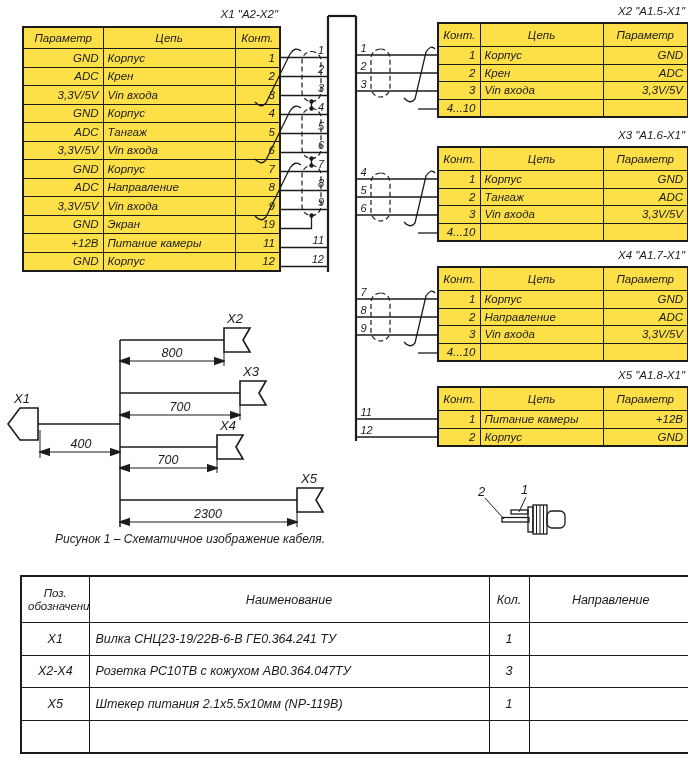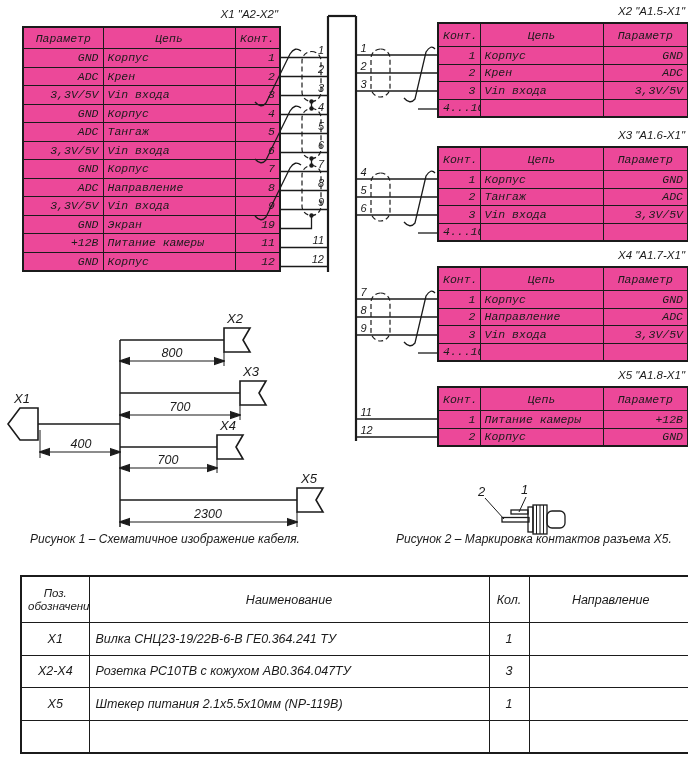--- a/index.html
+++ b/index.html
@@ -1,39 +1,39 @@
 <!DOCTYPE html>
 <html><head>
 <meta charset="utf-8">
 <style>
   html,body{margin:0;padding:0;background:#fff;}
   .sheet{
     position:relative;width:688px;height:764px;background:#fff;overflow:hidden;
     font-family:"Liberation Sans",sans-serif;font-style:italic;color:#1b1b1b;
   }
   
-  .pt{position:absolute;border-collapse:collapse;table-layout:fixed;background:#ec4899;border:2px solid #1b1b1b;font-family:Liberation Mono, monospace;}
+  .pt{position:absolute;border-collapse:collapse;table-layout:fixed;background:#fde047;border:2px solid #1b1b1b;}
   .pt th,.pt td{border:1px solid #1b1b1b;font-weight:normal;font-size:11.5px;padding:0 4px;white-space:nowrap;overflow:hidden;}
   .pt th{text-align:center;}
   .pt td{text-align:left;}
   .pt td.c{text-align:right;}
   .x1t{left:22px;top:26px;width:257px;}
   .x1t th{height:20px;}
   .x1t td{height:17.5px;}
   .rt{left:437px;width:250px;}
   .rt th{height:22px;}
   .rt td{height:16.5px;}
   .t-x2{top:22px;} .t-x3{top:146px;} .t-x4{top:266px;} .t-x5{top:386px;}
   
   .cap{position:absolute;font-size:11.5px;text-align:right;white-space:nowrap;}
   .x1cap{left:150px;top:8px;width:128px;}
   .rcap{left:437px;width:248px;}
   .c-x2{top:5px;} .c-x3{top:129px;} .c-x4{top:249px;} .c-x5{top:369px;}
   
-  .figcap{position:absolute;font-size:12px;white-space:nowrap;}
+  .figcap{position:absolute;font-size:12px;text-align:center;white-space:nowrap;}
   .figcap1{left:30px;top:532px;width:320px;}
   .figcap2{left:396px;top:532px;width:290px;}
   
   .parts{position:absolute;left:20px;top:575px;width:672px;border-collapse:collapse;table-layout:fixed;border:2px solid #1b1b1b;background:#fff;}
   .parts th,.parts td{border:1.5px solid #1b1b1b;font-weight:normal;font-size:12.5px;padding:0 6px;white-space:nowrap;overflow:hidden;}
   .parts th{height:45px;text-align:center;}
   .parts td{height:31.5px;}
   .parts td.c{text-align:center;}
   .parts .ph span{display:block;font-size:11.5px;line-height:13px;}
   
@@ -271,21 +271,20 @@
         </tr>
       <tr>
           <td class="c">2</td>
           <td>Корпус</td>
           <td class="c">GND</td>
         </tr>
     </tbody>
   </table>
 
   <div class="figcap figcap1">Рисунок 1 – Схематичное изображение кабеля.</div>
-  <div class="figcap figcap2">Рисунок 2 – Маркировка контактов разъема X5.</div>
 
   <table class="parts">
     <colgroup>
         <col style="width:68px">
         <col style="width:400px">
         <col style="width:40px">
         <col style="width:164px">
       </colgroup>
     <thead>
       <tr>

